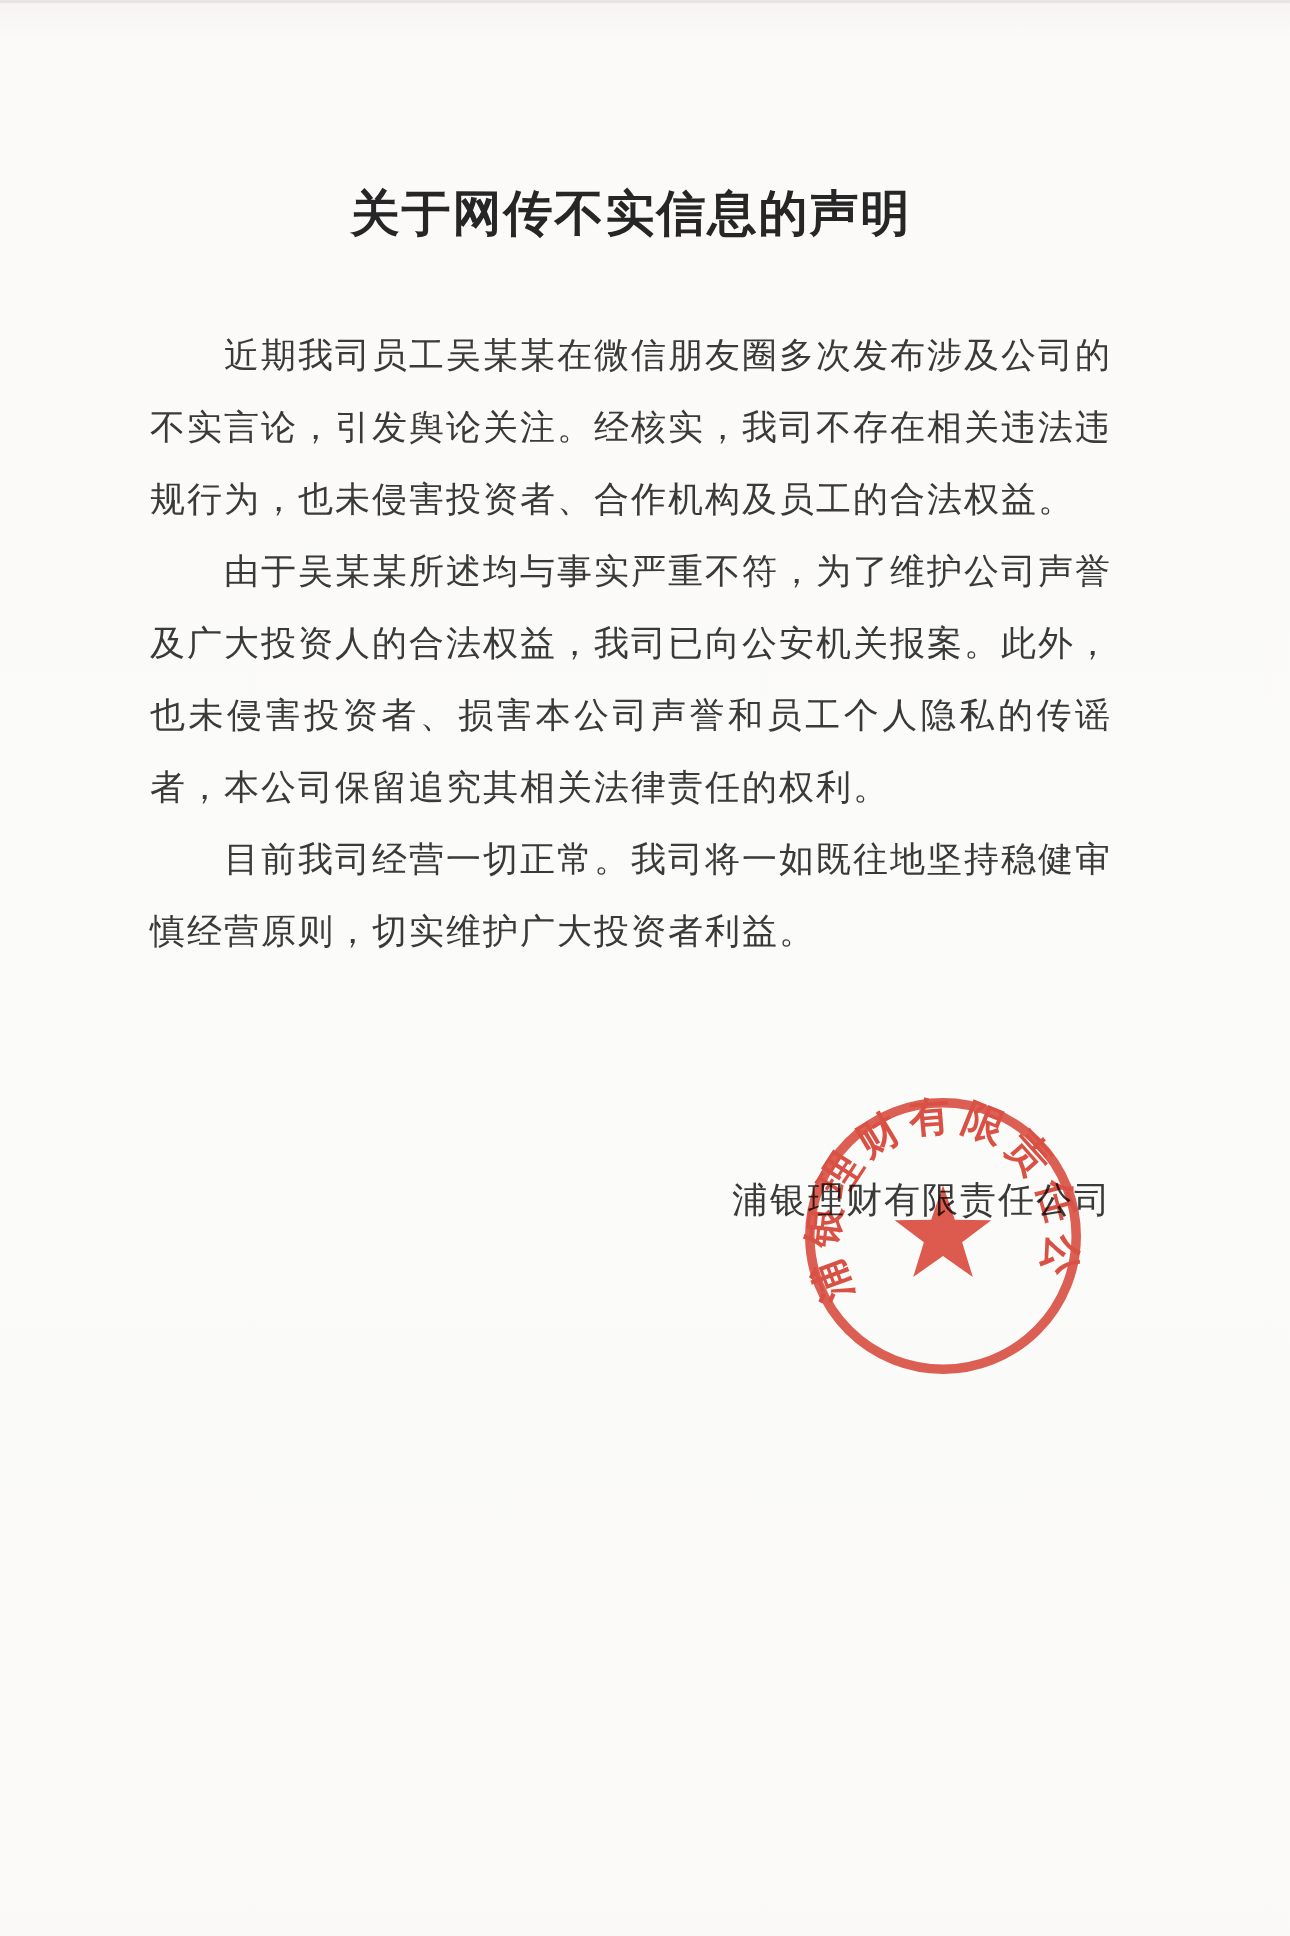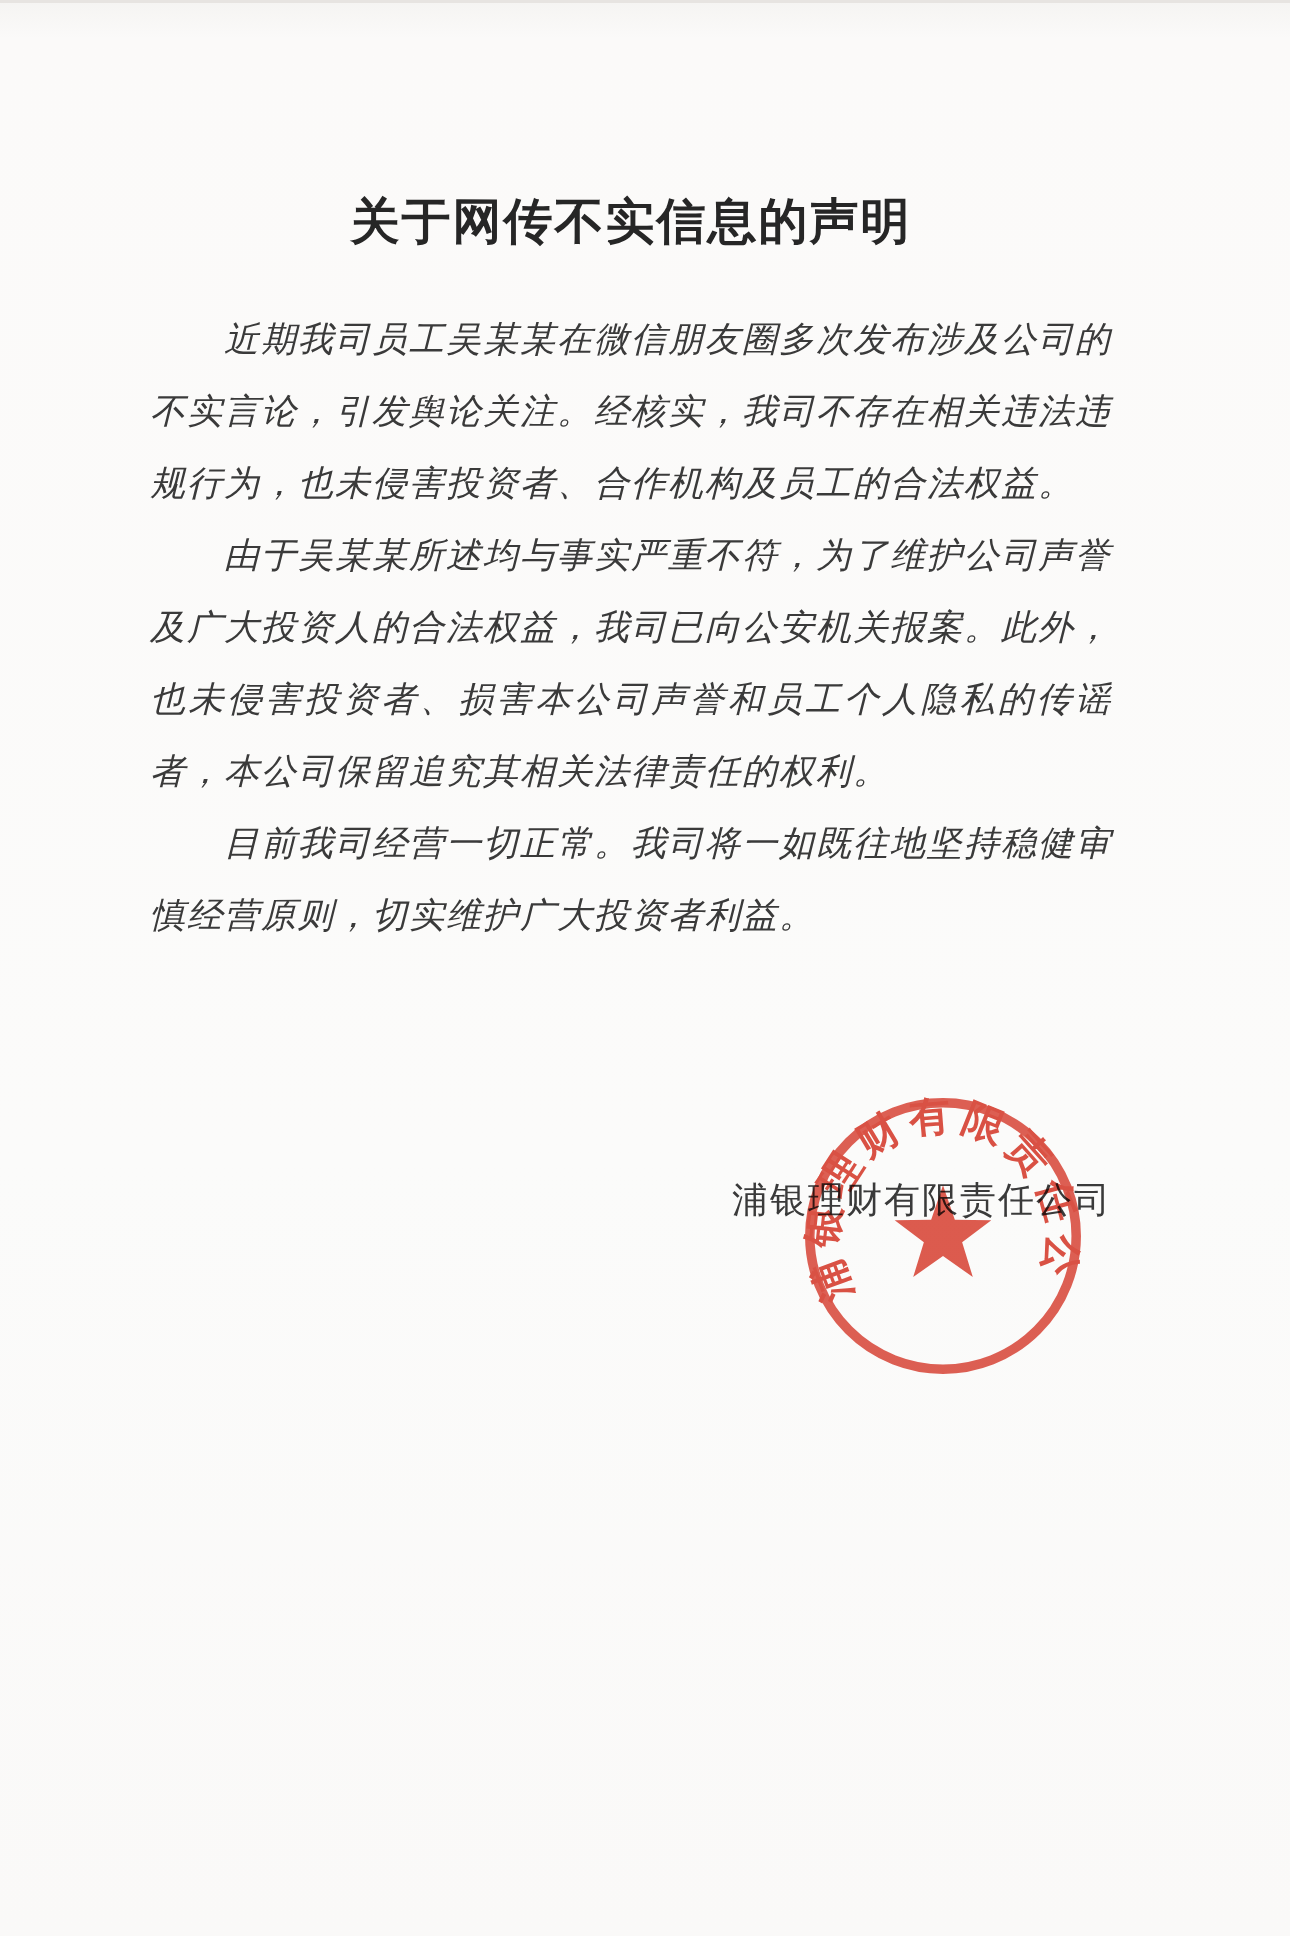--- a/index.html
+++ b/index.html
@@ -9,36 +9,35 @@
     margin:0 auto;
     background:linear-gradient(180deg,#f5f4f2 0%,#fbfaf9 2%,#fbfbfa 60%,#faf9f8 100%);
     overflow:hidden;
     font-family:"Liberation Serif","DejaVu Serif",serif;
   }
   .top-hairline{
     position:absolute;top:0;left:0;width:100%;height:3px;
     background:#e7e4e1;
   }
   .doc-title{
-    position:absolute;top:156px;left:150px;width:962px;
+    position:absolute;top:148px;left:150px;width:962px;
     text-align:center;
     font-family:"Liberation Sans","DejaVu Sans",sans-serif;
     font-weight:bold;
     font-size:49px;
     letter-spacing:2px;
     color:#262626;
   }
   .doc-body{
-    position:absolute;top:304px;left:150px;width:962px;
+    position:absolute;top:320px;left:150px;width:962px;
     font-size:35px;
     line-height:72px;
     letter-spacing:2px;
     text-align:justify;
     color:#3a3a3a;
-    font-style:italic;
   }
   .doc-body p{
     margin:0;
     text-indent:74px;
   }
   .signature{
     position:absolute;top:1163px;right:178px;
     text-align:right;
     font-size:36px;
     line-height:74px;

